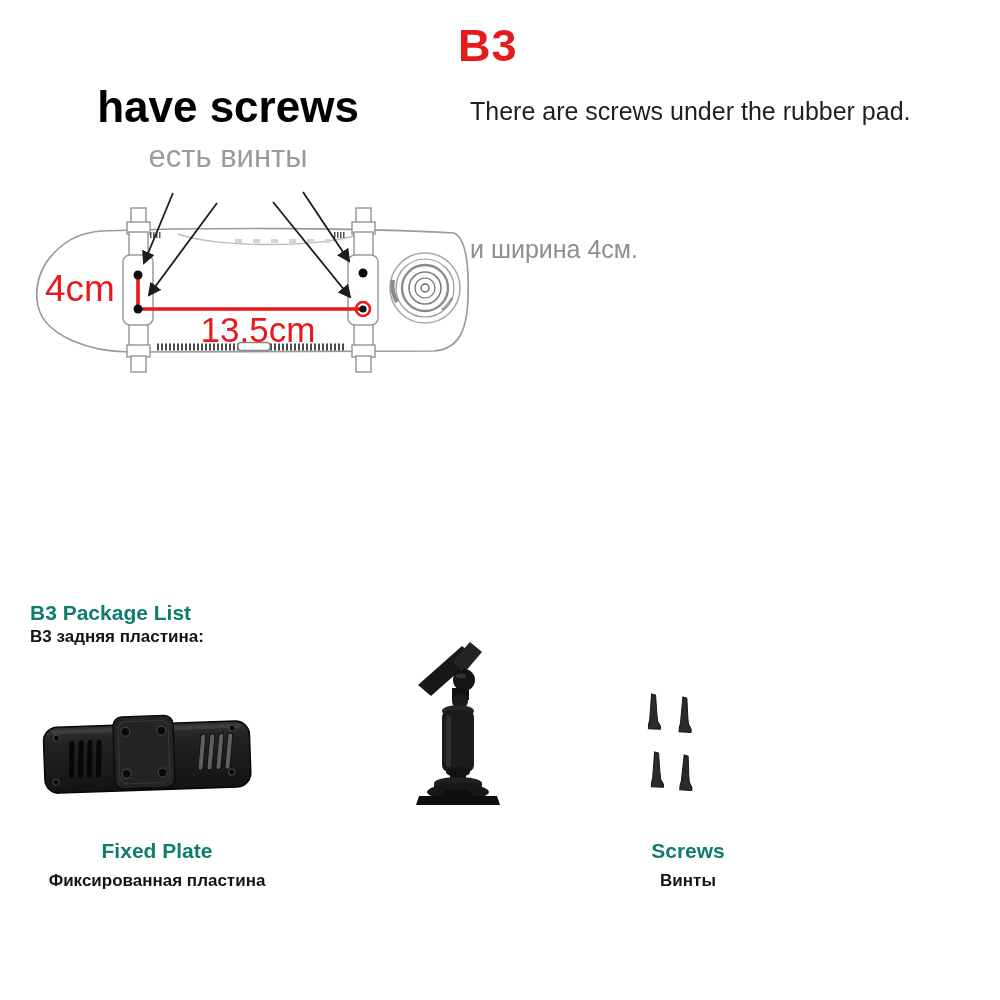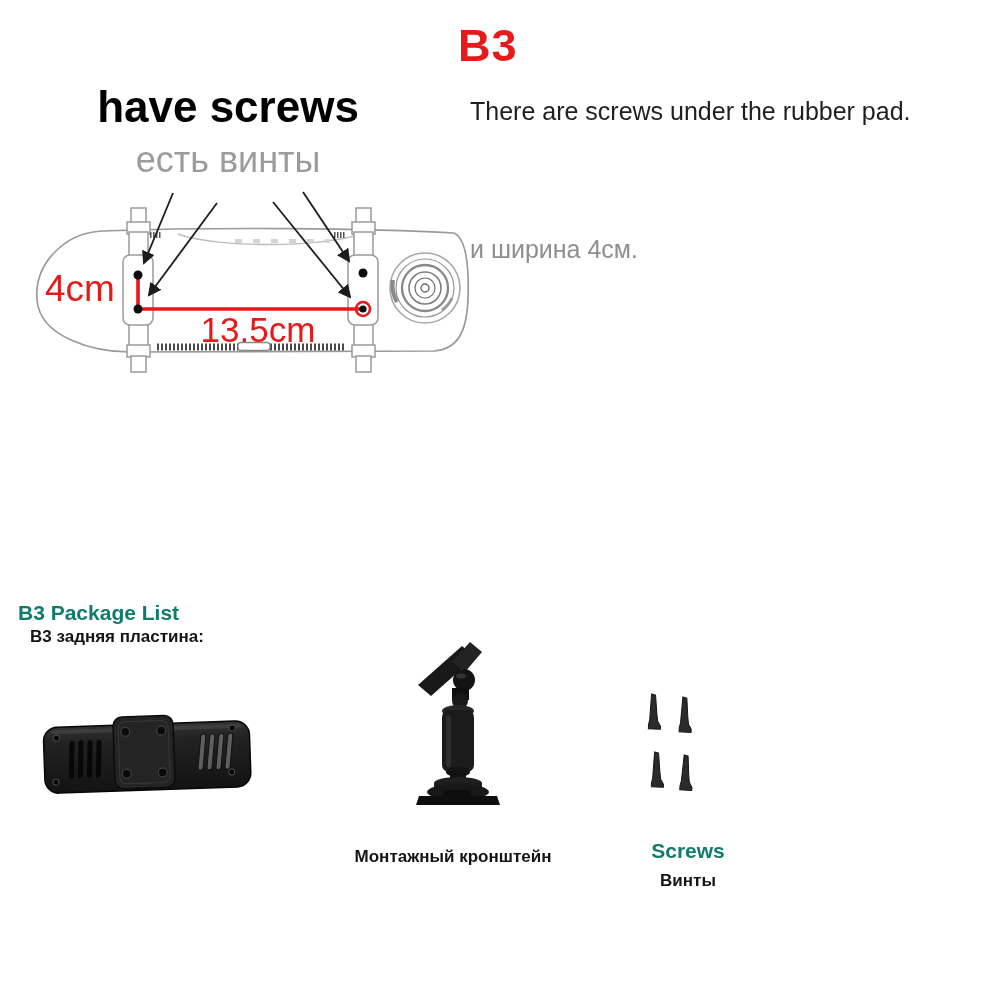--- a/index.html
+++ b/index.html
@@ -3,34 +3,34 @@
 <meta charset="utf-8">
 <style>
   html,body{margin:0;padding:0;background:#fff;}
   #page{position:relative;width:1000px;height:1000px;background:#fff;overflow:hidden;
         font-family:"Liberation Sans",sans-serif;margin-top:10px;}
   .abs{position:absolute;}
 
   
   #b3-label{left:458px;top:10px;font-size:45px;font-weight:700;color:var(--red);letter-spacing:1px;}
   #title-en{left:58px;top:72px;width:340px;text-align:center;font-size:44px;font-weight:700;color:#000000;}
-  #title-ru{left:58px;top:129px;width:340px;text-align:center;font-size:36px;font-weight:400;color:#9b9b9b;}
+  #title-ru{left:58px;top:129px;width:340px;text-align:center;font-size:31px;font-weight:400;color:#9b9b9b;}
 
   
   .para{left:470px;width:520px;font-size:25px;line-height:44px;}
   #desc-en{top:79px;color:#1f1f1f;}
   #desc-ru{top:217px;color:#8e8e8e;line-height:45px;}
 
   
   #mirror-svg{left:30px;top:180px;}
   svg text{font-family:"Liberation Sans",sans-serif;}
   .redtxt{fill:var(--red);}
 
   
-  #pkg-head-en{left:18px;top:591px;font-size:21px;font-weight:700;color:var(--teal);text-align:center;}
+  #pkg-head-en{left:30px;top:591px;font-size:21px;font-weight:700;color:var(--teal);text-align:center;}
   #pkg-head-ru{left:30px;top:617px;font-size:17px;font-weight:700;color:#141414;}
 
   #plate-svg{left:40px;top:690px;transform:rotate(-2deg);}
   #bracket-svg{left:408px;top:628px;}
   #screws-svg{left:642px;top:682px;}
 
   .item-label{top:829px;text-align:center;}
   .item-en{font-size:21px;font-weight:700;color:var(--teal);}
   .item-ru{font-size:17px;font-weight:700;color:#141414;margin-top:8px;}
   #label-col-1{left:32px;width:250px;}
@@ -186,21 +186,24 @@
         <path d="M6,0 L10,1 L12,20 L13,27 L16,32 L16,35 L4,35 L4,31 L5,26 Z"></path>
       </g>
     <g transform="translate(6,60) rotate(2 8 17)">
         <path d="M6,0 L10,1 L12,20 L13,27 L16,32 L16,35 L4,35 L4,31 L5,26 Z"></path>
       </g>
     <g transform="translate(35,63) rotate(4 8 17)">
         <path d="M6,0 L10,1 L12,20 L13,27 L16,32 L16,35 L4,35 L4,31 L5,26 Z"></path>
       </g>
   </svg>
 
+  <div id="label-col-1" class="abs item-label">
+    <div class="item-en">Fixed Plate</div>
+    <div class="item-ru">Фиксированная пластина</div>
+  </div>
   <div id="label-col-2" class="abs item-label">
-    <div class="item-ru">Монтажный кронштейн</div>
   </div>
   <div id="label-col-3" class="abs item-label">
     <div class="item-en">Screws</div>
     <div class="item-ru">Винты</div>
   </div>
 
 </div>
 
 </body></html>

